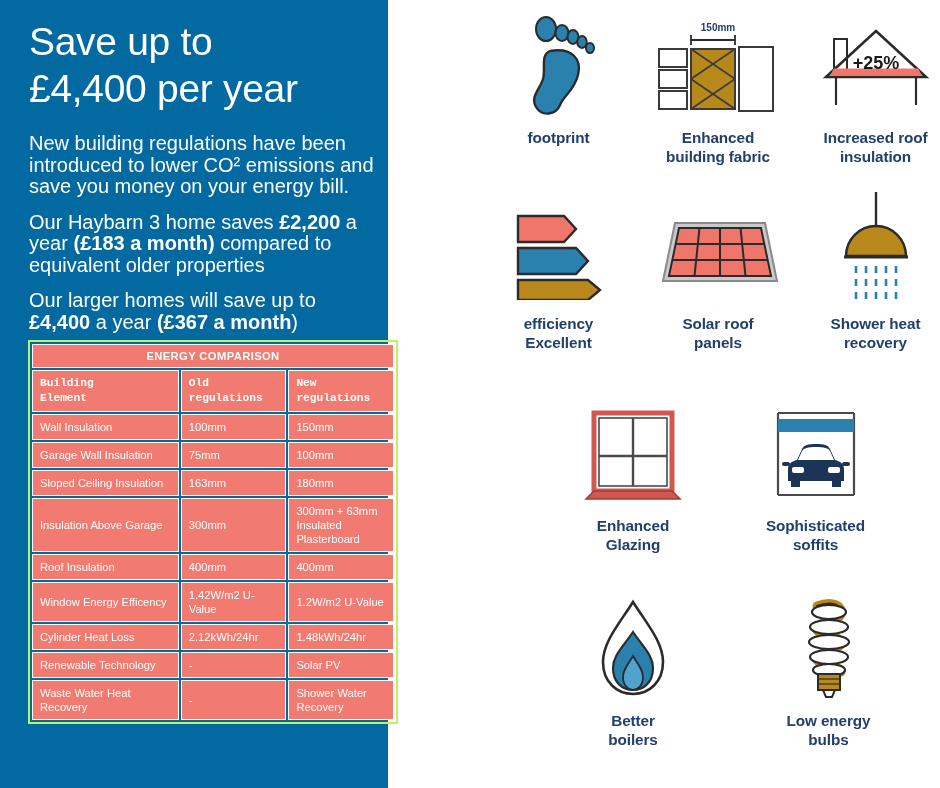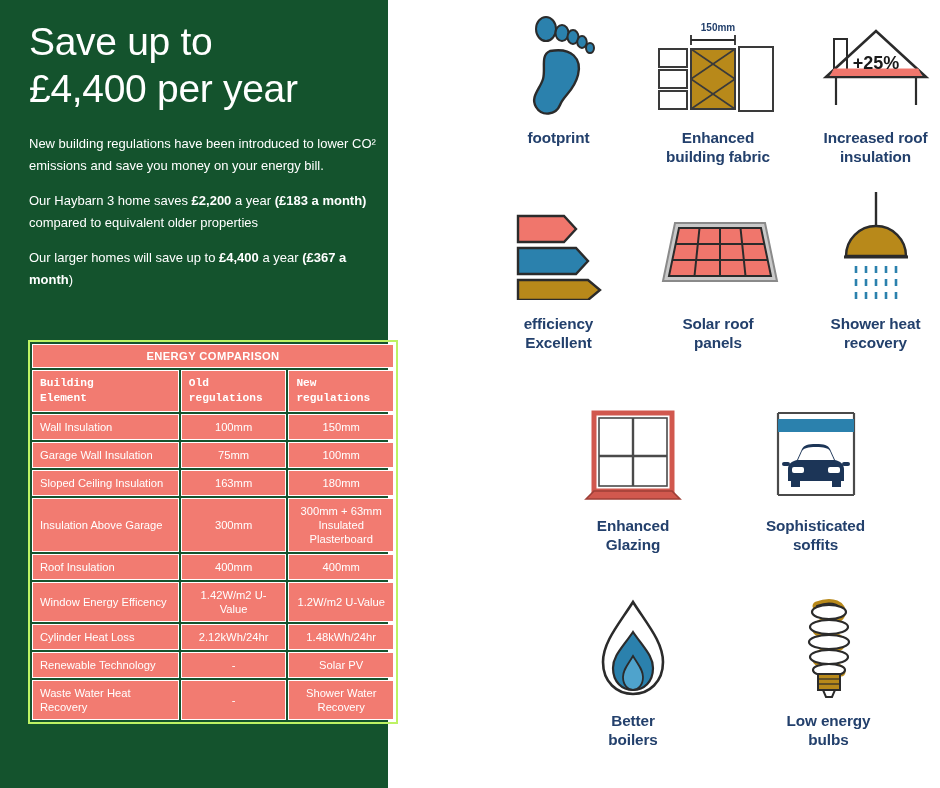--- a/index.html
+++ b/index.html
@@ -6,33 +6,33 @@
   body{
     width:940px;height:788px;
     background:#ffffff;
     font-family:"Liberation Sans", sans-serif;
     overflow:hidden;
     position:relative;
   }
   
   .left-panel{
     position:absolute;left:0;top:0;width:388px;height:788px;
-    background:#14532d;
+    background:#0369a1;
     box-sizing:border-box;
   }
   .headline{
     position:absolute;left:29px;top:18px;width:385px;
     color:#ffffff;
     font-size:39px;line-height:47px;
     font-weight:400;
     letter-spacing:-0.3px;
   }
   .intro{
     position:absolute;left:29px;top:133px;width:352px;
-    color:#ffffff;font-size:13px;line-height:21.5px;
+    color:#ffffff;font-size:20px;line-height:21.5px;
   }
   .intro p{margin:0 0 14px 0;}
   .intro b{font-weight:bold;}
 
   
   .table-wrap{
     position:absolute;left:28px;top:340px;width:370px;
     border:2px solid #bef264;
     box-sizing:border-box;
   }
@@ -53,21 +53,21 @@
     text-align:center;font-weight:bold;font-size:12.6px;
     letter-spacing:0.4px;padding:9px 4px;
   }
   td.hdr{
     font-weight:bold;font-size:12.4px;line-height:15px;
     padding:7px;
     font-family:Liberation Mono, monospace;
   }
   td.hdr.center{text-align:left;}
   td.elem{line-height:14px;}
-  td.val{text-align:center;line-height:14px;}
+  td.val{text-align:left;line-height:14px;}
   col.c1{width:41%;}
   col.c2{width:29.5%;}
   col.c3{width:29.5%;}
 
   
   .right-panel{
     position:absolute;left:428px;top:0;width:512px;height:788px;
   }
   .icon-cell{
     position:absolute;

